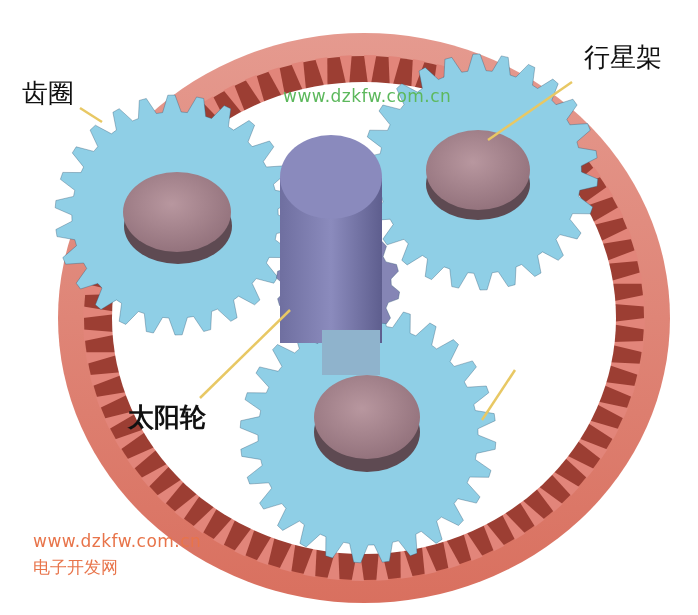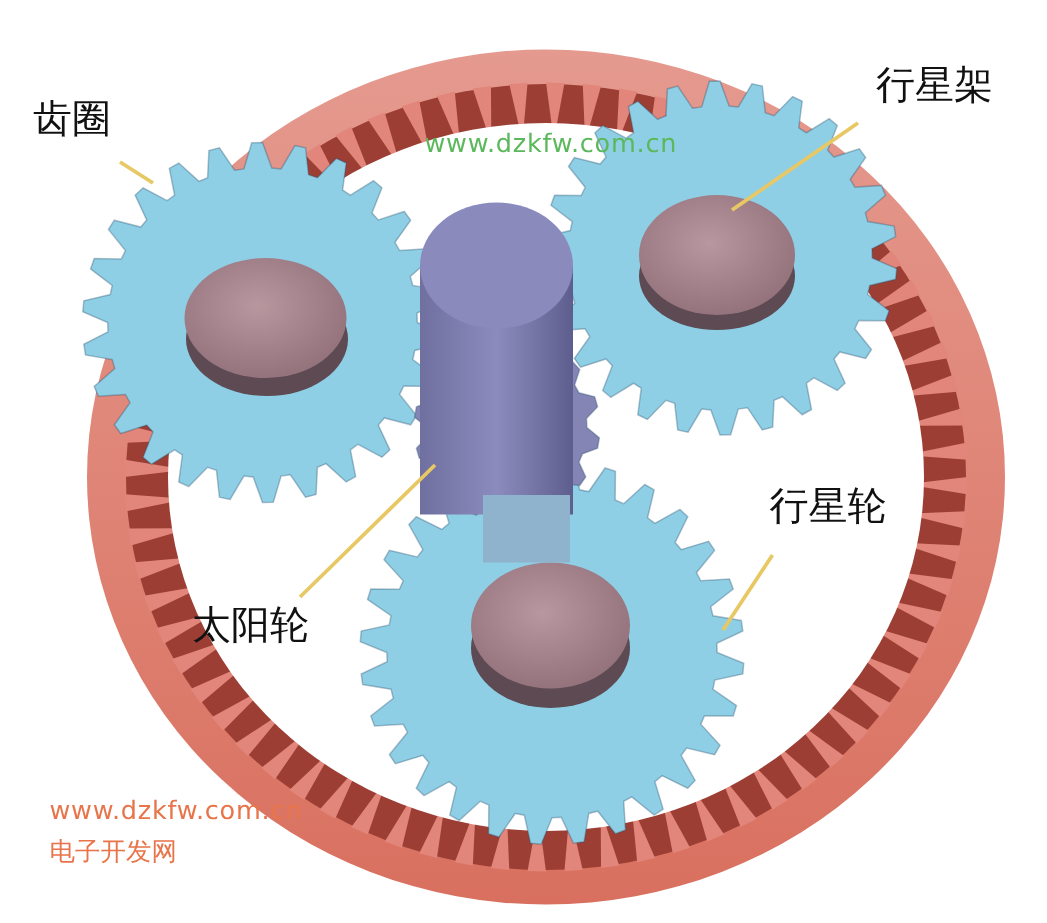--- a/index.html
+++ b/index.html
@@ -145,21 +145,20 @@
     </g>
 
     <g stroke="#e8c864" stroke-width="2.5" fill="none">
       <line x1="80" y1="108" x2="102" y2="122"></line>
       <line x1="572" y1="82" x2="488" y2="140"></line>
       <line x1="515" y1="370" x2="482" y2="420"></line>
       <line x1="200" y1="398" x2="290" y2="310"></line>
     </g>
   </svg>
 
-  <div class="label" style="left:22px; top:67px;">齿圈</div>
+  <div class="label" style="left:22px; top:80px;">齿圈</div>
   <div class="label" style="left:584px; top:44px;">行星架</div>
-  <div class="label" style="left:513px; top:325px;">行星轮</div>
-  <div class="label" style="left:128px; top:404px;">太阳轮</div>
+  <div class="label" style="left:128px; top:404px;font-weight:bold;">太阳轮</div>
 
   <div class="wm-top">www.dzkfw.com.cn</div>
   <div class="wm-bottom-url">www.dzkfw.com.cn</div>
   <div class="wm-bottom-name">电子开发网</div>
 </div>
 
 </body></html>

